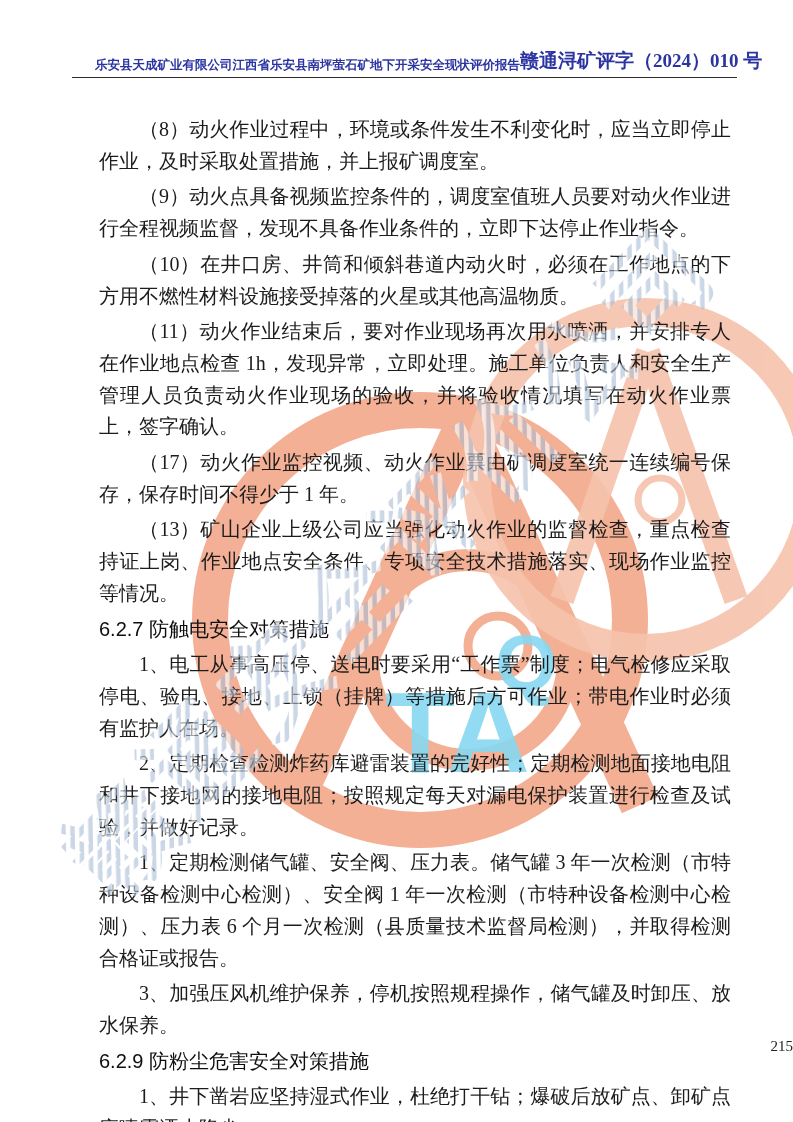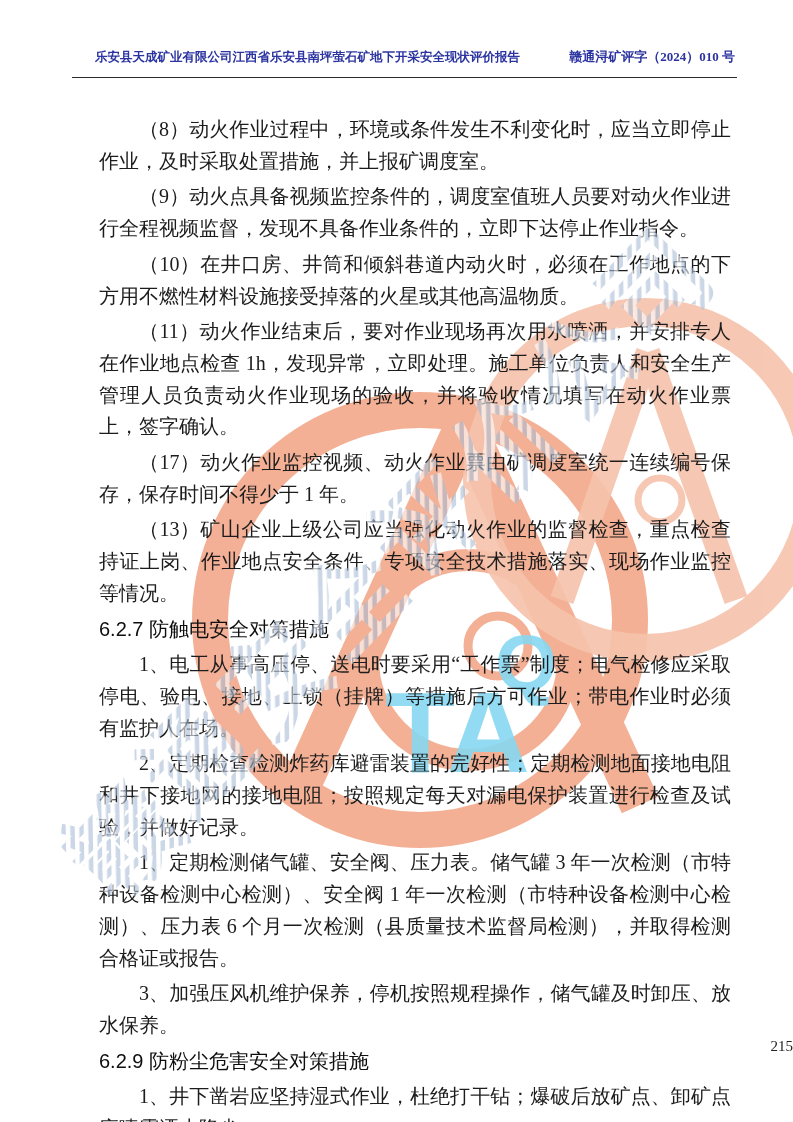--- a/index.html
+++ b/index.html
@@ -9,21 +9,21 @@
     font-family:"Liberation Serif","DejaVu Serif",serif;
   }
   .header-row {
     position:absolute; left:95px; right:58px; top:48px; z-index:2;
     display:flex; justify-content:space-between; align-items:flex-end;
   }
   .h-left {
     font-family:"Liberation Sans","DejaVu Sans",sans-serif;
     font-weight:700; font-size:12.5px; color:#2b34a0; white-space:nowrap;
   }
-  .h-right { font-weight:700; font-size:13px; color:#2b34a0; white-space:nowrap; }
+  .h-right { font-weight:700; font-size:19px; color:#2b34a0; white-space:nowrap; }
   .header-rule {
     position:absolute; left:72px; right:56px; top:77px; z-index:2;
     border-top:1.6px solid #2b2b2b; height:0;
   }
   .content {
     position:absolute; left:95px; top:110px; width:640px; z-index:2;
     font-size:20px; line-height:31.7px; color:#1c1c1c;
     text-align:justify; text-justify:inter-ideograph;
   }
   .content p { margin:4px; }

